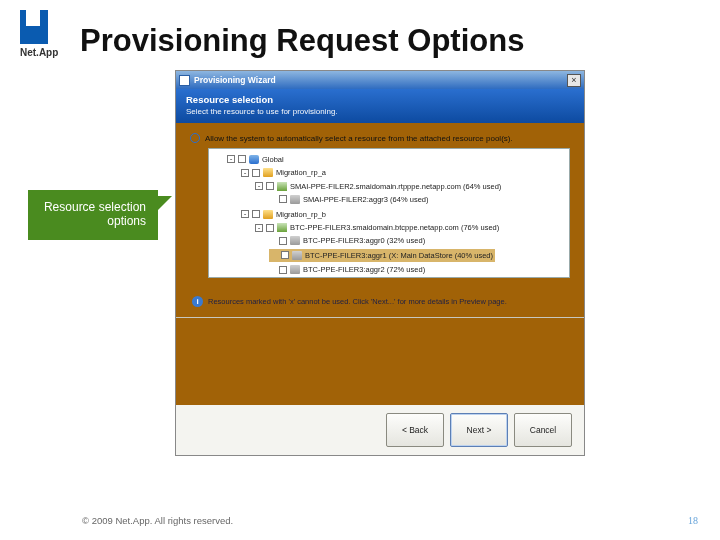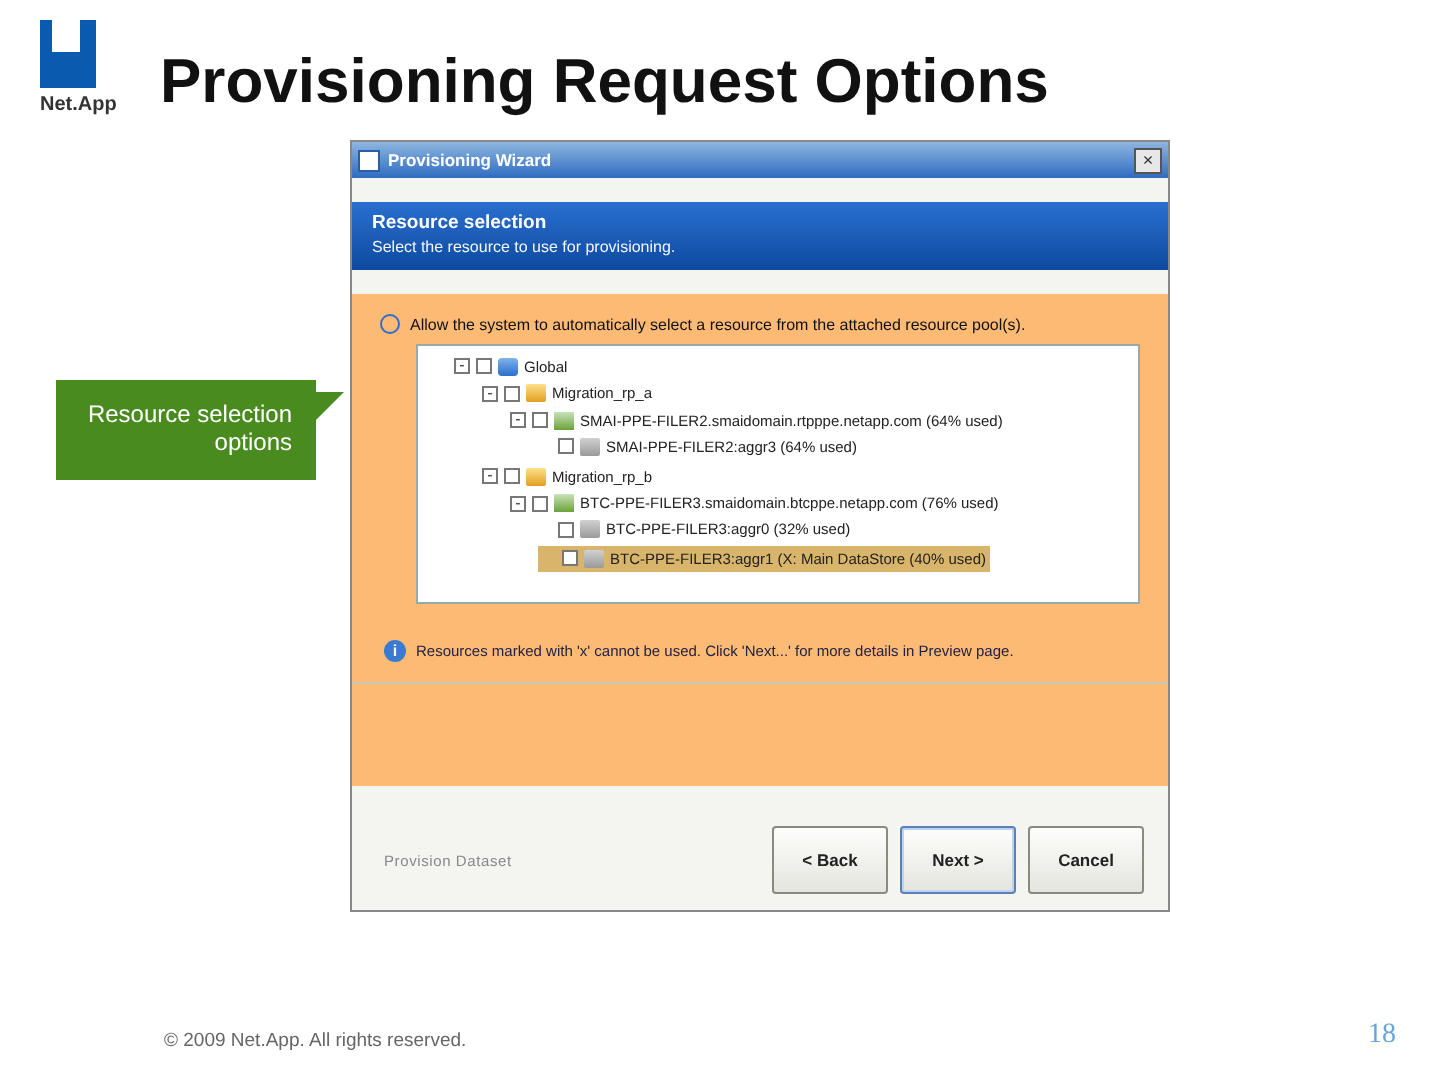--- a/index.html
+++ b/index.html
@@ -8,31 +8,31 @@
   .slide-title { position: absolute; left: 80px; top: 23px; font-size: 31px; font-weight: 700; color: #111; }
 
   .logo { position: absolute; left: 20px; top: 10px; width: 50px; }
   .logo-box { width: 28px; height: 34px; background: #0a5bb0; position: relative; }
   .logo-box::before { content: ""; position: absolute; left: 6px; top: -1px; width: 14px; height: 17px; background: #fff; }
   .logo-text { font-size: 10px; font-weight: 700; color: #333; margin-top: 3px; }
 
   .callout { position: absolute; left: 28px; top: 190px; width: 130px; height: 50px; background: #4a8b1f; color: #fff; font-size: 12px; padding: 10px 12px; line-height: 1.2; text-align: right; }
   .callout::after { content: ""; position: absolute; right: -14px; top: 6px; border-left: 14px solid #4a8b1f; border-top: 0 solid transparent; border-bottom: 14px solid transparent; }
 
-  .dialog { position: absolute; left: 175px; top: 70px; width: 410px; height: 386px; border: 1px solid #888; background: #f4f4f0; display: flex; flex-direction: column; font-size: 9px; color: #222; gap: 12px; }
+  .dialog { position: absolute; left: 175px; top: 70px; width: 410px; height: 386px; border: 1px solid #888; background: #f4f4f0; display: flex; flex-direction: column; font-size: 9px; color: #222; }
   .titlebar { height: 18px; background: linear-gradient(#8db6e0, #2f6cc0); display: flex; align-items: center; padding: 0 3px; }
   .titlebar-icon { width: 11px; height: 11px; background: #fff; border: 1px solid #2b5fa5; margin-right: 4px; }
   .titlebar-text { color: #fff; font-size: 8.5px; font-weight: bold; flex: 1; }
   .close-btn { width: 14px; height: 13px; background: #e7e7e7; border: 1px solid #555; color: #333; font-size: 9px; text-align: center; line-height: 11px; cursor: pointer; }
 
   .banner { background: linear-gradient(#2a6fcf, #0d4aa0); color: #fff; padding: 5px 10px 7px; }
   .banner-title { font-size: 9.5px; font-weight: bold; }
   .banner-sub { font-size: 8px; margin-top: 2px; opacity: .95; }
 
-  .body { flex: 1; background: #fdba74; padding: 10px 14px 6px; position: relative; }
+  .body { flex: 1; background: #a16207; padding: 10px 14px 6px; position: relative; }
   .radio-row { display: flex; align-items: center; gap: 5px; font-size: 8px; color: #111; margin-bottom: 5px; }
   .radio { width: 10px; height: 10px; border: 1px solid #2a6fcf; border-radius: 50%; display: inline-flex; align-items: center; justify-content: center; }
   .radio.sel::after { content: ""; width: 5px; height: 5px; background: #2a6fcf; border-radius: 50%; }
 
   .avail-label { font-size: 8px; margin: 7px 0 3px 18px; color: #111; }
   .tree-box { margin-left: 18px; border: 1px solid #9aa; background: #fff; height: 130px; overflow: auto; padding: 3px 4px; font-size: 7.5px; color: #222; }
   .tree ul { list-style: none; padding-left: 14px; }
   .tree li { line-height: 13px; white-space: nowrap; }
   .node { display: inline-flex; align-items: center; gap: 3px; }
   .tw { width: 8px; height: 8px; border: 1px solid #777; background: #fff; color: #333; font-size: 8px; line-height: 6px; text-align: center; display: inline-block; cursor: pointer; }
@@ -44,25 +44,25 @@
   .ic-aggr { background: linear-gradient(#d0d0d0,#9a9a9a); }
   li.sel > .node { background: #d8b56a; padding: 0 2px; }
 
   .info-row { display: flex; align-items: center; gap: 5px; font-size: 7.5px; color: #224; margin: 18px 0 0 2px; }
   .info-icon { width: 11px; height: 11px; border-radius: 50%; background: #3a7ad0; color: #fff; font-size: 8px; text-align: center; line-height: 11px; font-weight: bold; }
 
   .hr { border-top: 1px solid #c7c7c0; margin: 10px -14px 0; }
 
   .footer { display: flex; align-items: center; justify-content: flex-end; gap: 6px; padding: 8px 12px; background: #f4f4f0; }
   .spacer { flex: 1; text-align: left; font-size: 7.5px; color: #888; padding-left: 4px; letter-spacing: .3px; }
-  .btn { min-width: 58px; height: 20px; border: 1px solid #8a8a80; background: linear-gradient(#fdfdfb,#e5e5df); font-size: 8.5px; color: #222; padding: 16px 8px; display: inline-flex; align-items: center; justify-content: center; cursor: pointer; border-radius: 2px; font-weight: bold; }
+  .btn { min-width: 58px; height: 20px; border: 1px solid #8a8a80; background: linear-gradient(#fdfdfb,#e5e5df); font-size: 8.5px; color: #222; padding: 16px 8px; display: inline-flex; align-items: center; justify-content: center; cursor: pointer; border-radius: 2px; }
   .btn.primary { border-color: #5c7fb5; box-shadow: 0 0 0 1px #bcd2ef inset; }
 
   .slide-footer { position: absolute; left: 82px; bottom: 14px; font-size: 9.5px; color: #666; }
-  .page-num { position: absolute; right: 22px; bottom: 14px; font-size: 14px; color: #67a4da; font-family: Liberation Serif, serif; }
+  .page-num { position: absolute; right: 22px; bottom: 14px; font-size: 10px; color: #67a4da; font-family: Liberation Serif, serif; }
 </style>
 </head>
 <body>
 
 <div class="logo">
   <div class="logo-box"></div>
   <div class="logo-text">Net.App</div>
 </div>
 
 <h1 class="slide-title">Provisioning Request Options</h1>
@@ -142,39 +142,43 @@
                     <li><span class="node">
                           <span class="cb" style="margin-left:10px;"></span>
                           <span class="ic ic-aggr"></span>
                           <span>BTC-PPE-FILER3:aggr0 (32% used)</span>
                         </span></li>
                     <li class="sel"><span class="node">
                           <span class="cb" style="margin-left:10px;"></span>
                           <span class="ic ic-aggr"></span>
                           <span>BTC-PPE-FILER3:aggr1 (X: Main DataStore (40% used)</span>
                         </span></li>
+                    <li><span class="node">
+                          <span class="cb" style="margin-left:10px;"></span>
+                          <span class="ic ic-aggr"></span>
+                          <span>BTC-PPE-FILER3:aggr2 (72% used)</span>
+                        </span></li>
                   </ul>
                 </li>
               </ul>
             </li>
           </ul>
         </li>
       </ul>
     </div>
 
     <div class="info-row">
       <span class="info-icon">i</span>
       <span>Resources marked with 'x' cannot be used. Click 'Next...' for more details in Preview page.</span>
     </div>
 
     <div class="hr"></div>
   </div>
 
   <div class="footer">
-    <div class="spacer">Provision Dataset</div>
     <div class="btn">&lt; Back</div>
     <div class="btn primary">Next &gt;</div>
     <div class="btn">Cancel</div>
   </div>
 </div>
 
 <div class="slide-footer">© 2009 Net.App.  All rights reserved.</div>
 <div class="page-num">18</div>
 
 </body></html>

